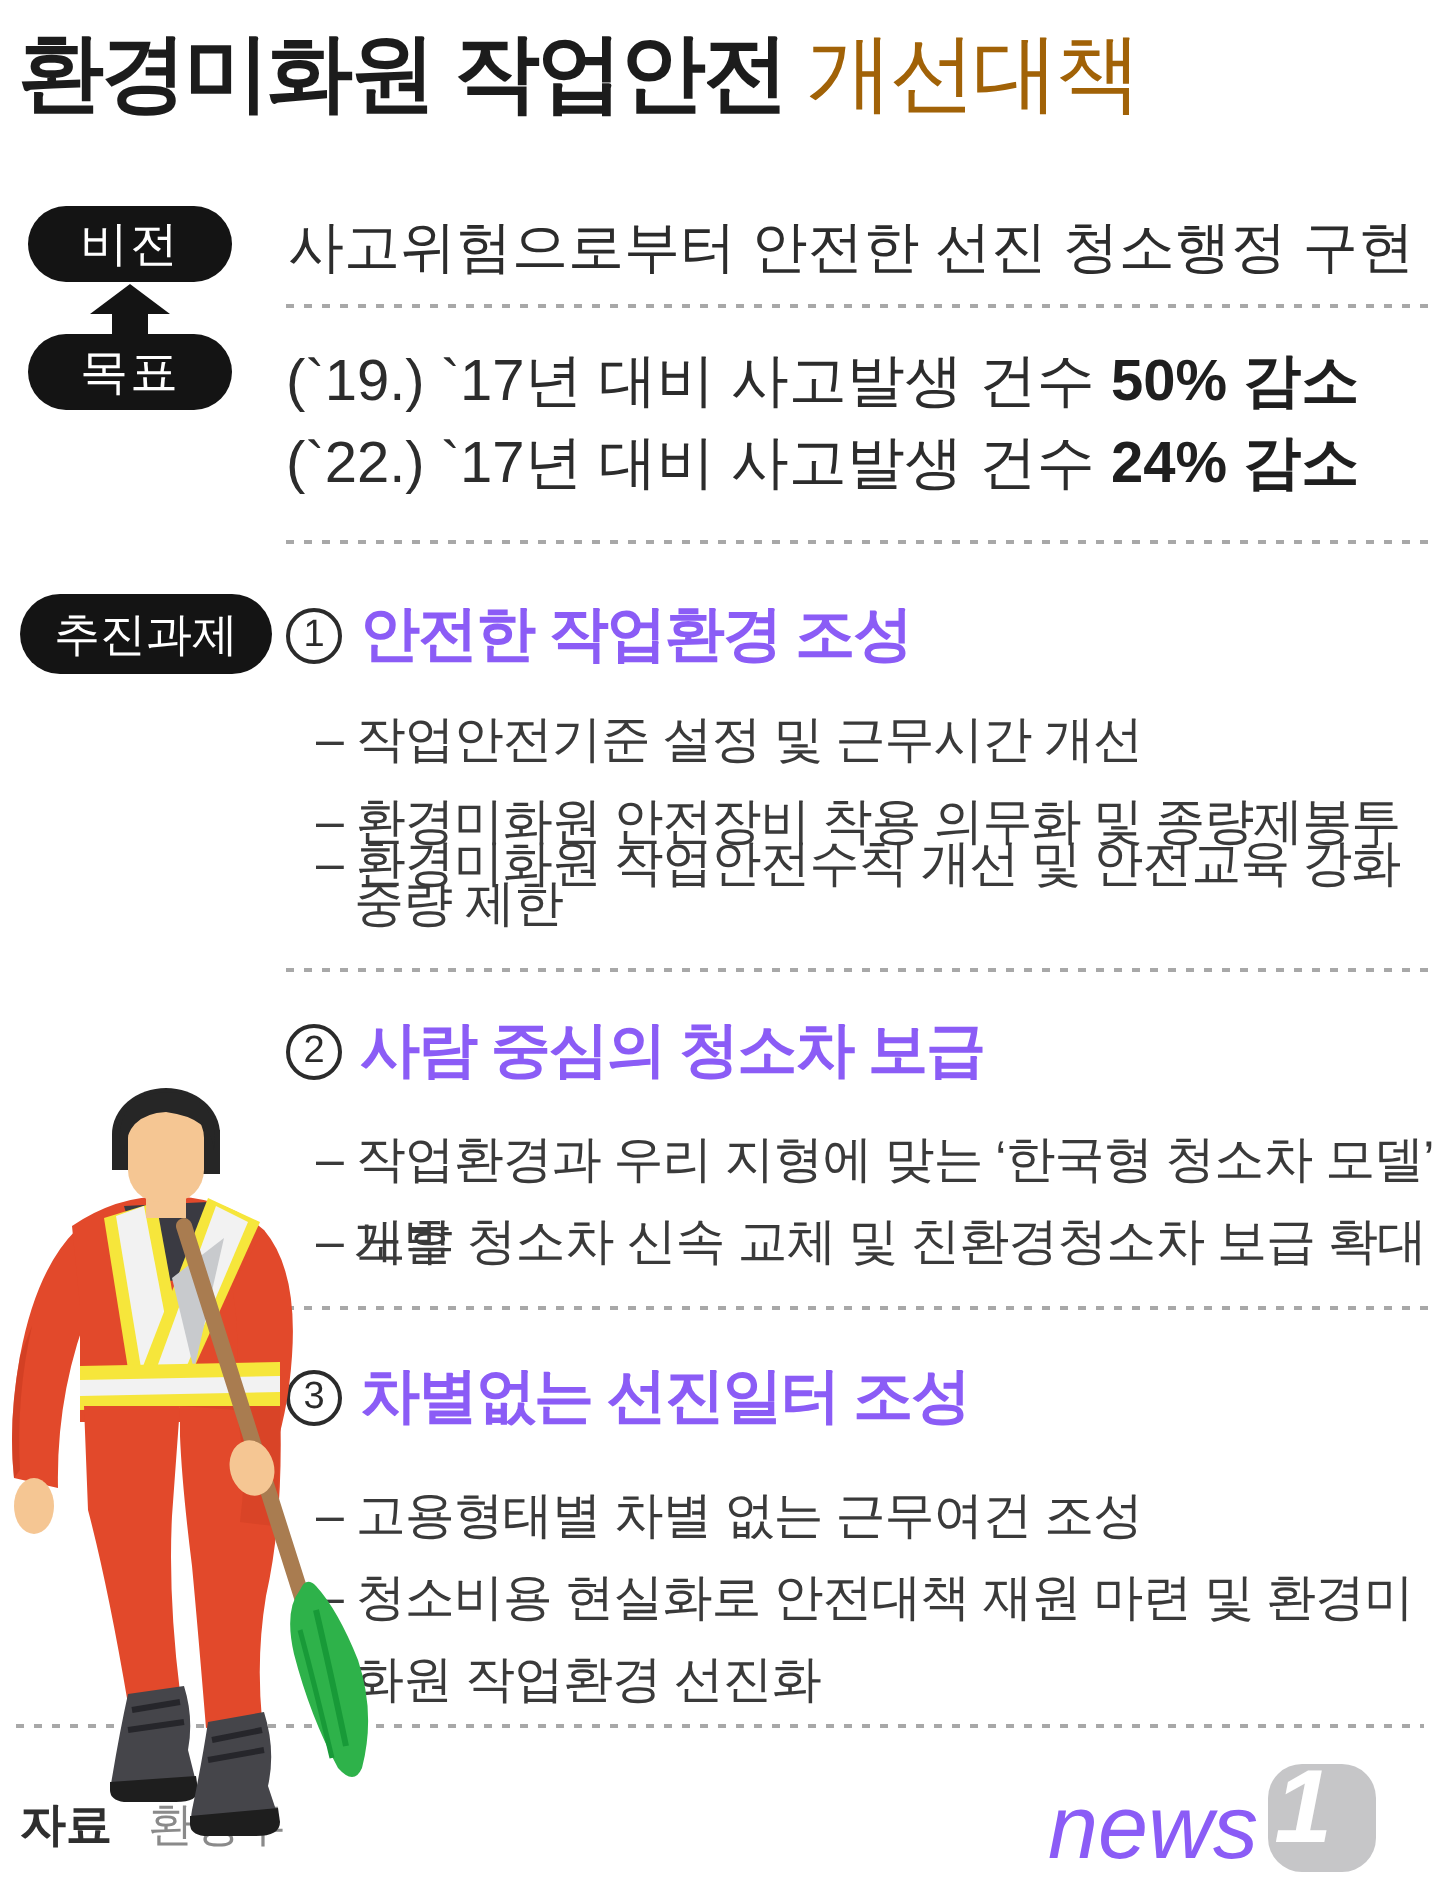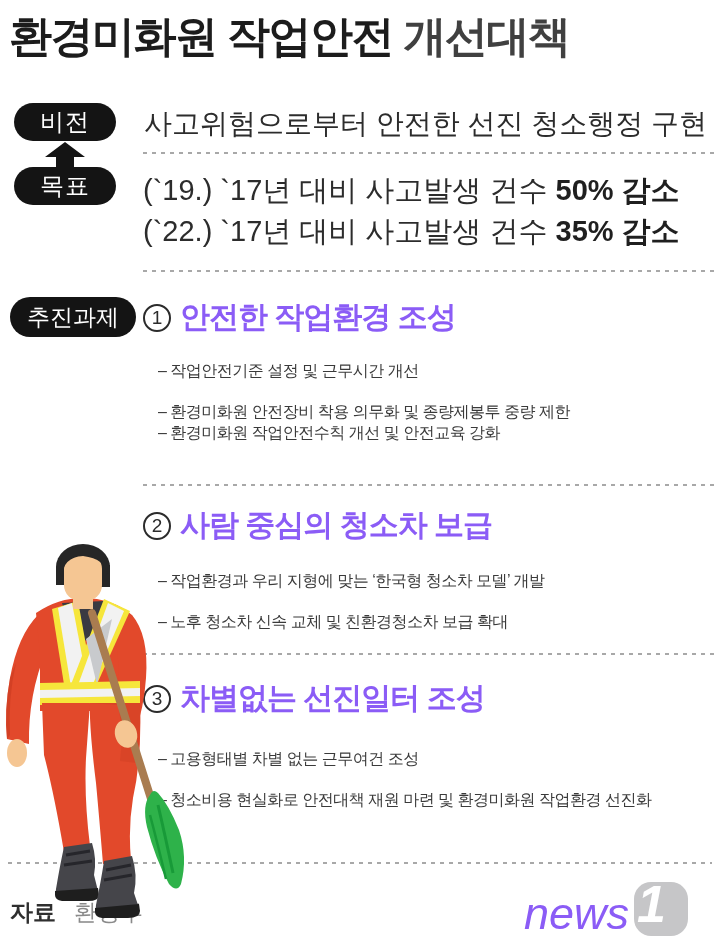--- a/index.html
+++ b/index.html
@@ -1,21 +1,21 @@
 <!DOCTYPE html>
 <html><head>
 <meta charset="utf-8">
 <style>
   * { margin:0; padding:0; box-sizing:border-box; }
   body { background:#ffffff; font-family:"Liberation Sans","DejaVu Sans",sans-serif; }
   #canvas { position:relative; width:719px; height:947px; background:#ffffff; overflow:hidden; }
 
   .title { position:absolute; left:9px; top:8px; font-size:43px; letter-spacing:-1.5px; color:#1c1c1c; white-space:nowrap; }
   .title .t-bold { font-weight:700; }
-  .title .t-reg { font-weight:700; color:#404040; }
+  .title .t-reg { font-weight:400; color:#a16207; }
 
   .pill { position:absolute; background:#141414; border-radius:20px; color:#ffffff; font-weight:400;
           display:flex; align-items:center; justify-content:center; letter-spacing:1px; }
   .pill-vision { left:14px; top:103px; width:102px; height:38px; font-size:24px; }
   .pill-goal   { left:14px; top:167px; width:102px; height:38px; font-size:24px; }
   .pill-tasks  { left:10px; top:297px; width:126px; height:40px; font-size:23px; letter-spacing:0; }
 
   .up-arrow { position:absolute; left:45px; top:142px; }
 
   .dotline { position:absolute; height:2px;
@@ -33,21 +33,21 @@
   .goal-1 { top:171px;text-align:right; }
   .goal-2 { top:212px; }
 
   .task-heading { position:absolute; left:143px; display:flex; align-items:center; }
   .th-1 { top:297px; } .th-2 { top:505px; } .th-3 { top:678px; }
   .circle-num { width:28px; height:28px; border:2px solid #2b2b2b; border-radius:50%;
                 display:flex; align-items:center; justify-content:center;
                 font-size:19px; color:#2b2b2b; flex:0 0 auto; }
   .heading-text { margin-left:9px; font-size:30px; font-weight:700; color:#8b5cf6; letter-spacing:-1px; white-space:nowrap; }
 
-  .subitem { position:absolute; left:158px; font-size:16px; color:#3a3a3a; letter-spacing:-0.5px;
+  .subitem { position:absolute; left:158px; font-size:25px; color:#3a3a3a; letter-spacing:-0.5px;
              padding-left:19px; text-indent:-19px; line-height:41px; }
   .subitem::before { content:"– "; }
   .si-1a { top:350px; } .si-1b { top:391px; } .si-1c { top:412px; }
   .si-2a { top:560px; } .si-2b { top:601px; }
   .si-3a { top:738px; } .si-3b { top:779px; width:560px; }
 
   .worker { position:absolute; left:0px; top:543px; z-index:3; }
 
   .footer-source { position:absolute; left:10px; top:897px; font-size:23px; display:flex; }
   .src-label { font-weight:700; color:#2f2f2f; }
@@ -83,21 +83,21 @@
     <polygon points="20,0 40,15 29,15 29,26 11,26 11,15 0,15" fill="#141414"></polygon>
   </svg>
 
   <div class="pill pill-goal">
     <span>목표</span>
   </div>
   <div class="goal-line goal-1">
     <span>(`19.) `17년 대비 사고발생 건수 </span><span class="g-bold">50% 감소</span>
   </div>
   <div class="goal-line goal-2">
-    <span>(`22.) `17년 대비 사고발생 건수 </span><span class="g-bold">35% 감소</span>
+    <span>(`22.) `17년 대비 사고발생 건수 </span><span class="g-bold">24% 감소</span>
   </div>
 
   <div class="pill pill-tasks">
     <span>추진과제</span>
   </div>
 
   <div class="task-heading th-1">
     <span class="circle-num">1</span>
     <span class="heading-text">안전한 작업환경 조성</span>
   </div>

